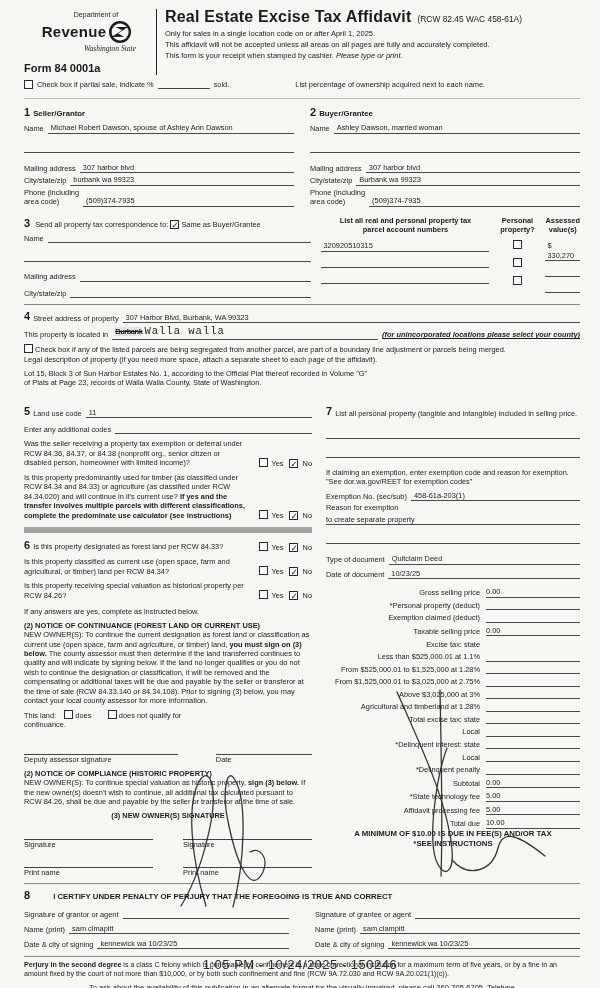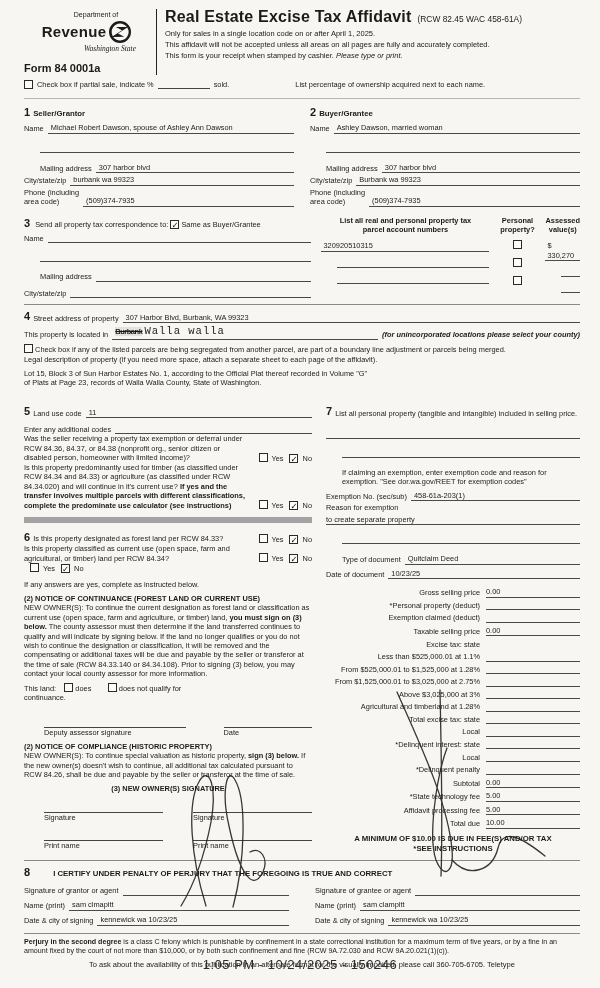--- a/index.html
+++ b/index.html
@@ -33,59 +33,59 @@
   .lbl { white-space:nowrap; margin-right:4px; }
   .sec-n { font-size:11px; font-weight:bold; margin-right:3px; }
   .sec-t { font-weight:bold; font-size:7.8px; }
 
   .partial { display:flex; align-items:flex-end; gap:4px; margin-top:5px; }
   .blank-sm { display:inline-block; width:52px; border-bottom:1px solid #444; }
   .own-note { margin-left:62px; }
 
   .cols2 { display:flex; gap:16px; margin-top:9px; border-top:1px solid #b9b7b2; padding-top:6px; }
   .col { flex:1; }
-  .mt7 { margin-top:7px; } .mt10 { margin-top:10px;margin-left:16px; } .mt4 { margin-top:4px; } .mt2 { margin-top:2px; }
+  .mt7 { margin-top:7px; } .mt10 { margin-top:10px; } .mt4 { margin-top:4px; } .mt2 { margin-top:2px; }
 
   
   .sec3 { display:flex; margin-top:9px; gap:10px; }
   .s3l { width:288px; }
   .s3r { flex:1; display:flex; gap:8px; }
   .parcel-col { width:168px; text-align:center; }
   .pp-col { width:40px; text-align:center; }
   .av-col { flex:1; text-align:center; }
   .tbl-h { font-weight:bold; }
   .cellline { border-bottom:1px solid #4a4a4a; min-height:9px; text-align:left; padding:0 2px; margin-top:7px; }
   .ckrow { margin-top:6px; }
   .sec3-rule { border-top:1px solid #8b8a86; margin-top:6px; }
 
   
   .loc-val { font-family:"Liberation Mono", monospace; font-size:10.5px; letter-spacing:1px; }
   .xout { font-weight:bold; text-decoration:line-through; letter-spacing:-0.4px; background:rgba(0,0,0,.08); }
-  .loc-note { font-weight:bold; font-style:italic; white-space:nowrap; margin-left:4px; }
+  .loc-note { font-weight:bold; font-style:italic; white-space:nowrap; margin-left:4px;text-decoration:underline; }
 
   
   .main { display:flex; gap:14px; margin-top:16px; }
   .mleft { width:288px; }
   .mright { flex:1; }
-  .q { display:flex; }
+  .q { display:flex; margin-top:5px; }
   .qtext { flex:1; padding-right:5px; }
   .yn { white-space:nowrap; align-self:flex-end; }
   .yn .cb { margin:0 2px 0 6px; }
   .rule-b { border-bottom:6px solid #a3a3a3; padding-bottom:7px; }
 
-  .sigpair { display:flex; gap:38px; margin-top:12px;margin-left:20px; }
+  .sigpair { display:flex; gap:38px; margin-top:12px; }
   .sigcol { flex:1; }
   .sigline { border-bottom:1px solid #444; min-height:10px; }
 
   
   .fee { display:flex; align-items:flex-end; margin-top:3.1px; }
   .flabel { flex:1; text-align:right; padding-right:6px; white-space:nowrap; }
   .fline { width:94px; border-bottom:1px solid #4a4a4a; min-height:9px; text-align:left; padding-right:9px; }
   .fline.noline { border-bottom:none; }
-  .minimum { font-weight:bold; text-align:center; font-size:7.8px; margin-top:5px; }
+  .minimum { font-weight:bold; text-align:center; font-size:7.8px; }
 
   
   .cert { margin-top:6px; border-top:1px solid #8b8a86; padding-top:4px; }
   .cert-h { display:flex; align-items:baseline; }
   .cert-cols { display:flex; gap:26px; margin-top:3px; }
   .ccol { flex:1; }
   .crow { display:flex; align-items:flex-end; margin-top:4.5px; }
 
   .perj { border-top:1px solid #8b8a86; margin-top:7px; padding-top:4px; font-size:7.1px; }
   .alt { font-size:7.5px; text-align:center; margin-top:4px; }
@@ -269,20 +269,21 @@
 
       <div class="q mt7">
         <span class="qtext"><span class="sec-n">6</span><span>Is this property designated as forest land per RCW 84.33?</span></span>
         <span class="yn"><span class="cb"></span> <span>Yes</span><span class="cb">✓</span> <span>No</span></span>
       </div>
       <div class="q">
         <span class="qtext">Is this property classified as current use (open space, farm and agricultural, or timber) land per RCW 84.34?</span>
         <span class="yn"><span class="cb"></span> <span>Yes</span><span class="cb">✓</span> <span>No</span></span>
       </div>
       <div class="q">
+        <span class="qtext">Is this property receiving special valuation as historical property per RCW 84.26?</span>
         <span class="yn"><span class="cb"></span> <span>Yes</span><span class="cb">✓</span> <span>No</span></span>
       </div>
       <div class="mt7">If any answers are yes, complete as instructed below.</div>
       <div class="b mt4">(2) NOTICE OF CONTINUANCE (FOREST LAND OR CURRENT USE)</div>
       <div><span>NEW OWNER(S): To continue the current designation as forest land or classification as current use (open space, farm and agriculture, or timber) land, </span><span class="b">you must sign on (3) below.</span><span> The county assessor must then determine if the land transferred continues to qualify and will indicate by signing below. If the land no longer qualifies or you do not wish to continue the designation or classification, it will be removed and the compensating or additional taxes will be due and payable by the seller or transferor at the time of sale (RCW 84.33.140 or 84.34.108). Prior to signing (3) below, you may contact your local county assessor for more information.</span></div>
       <div class="mt4">
         <span>This land:</span>&nbsp;&nbsp;&nbsp;
         <span class="cb"></span> <span>does</span>&nbsp;&nbsp;&nbsp;&nbsp;&nbsp;&nbsp;&nbsp;
         <span class="cb"></span> <span>does not qualify for</span>
       </div>

